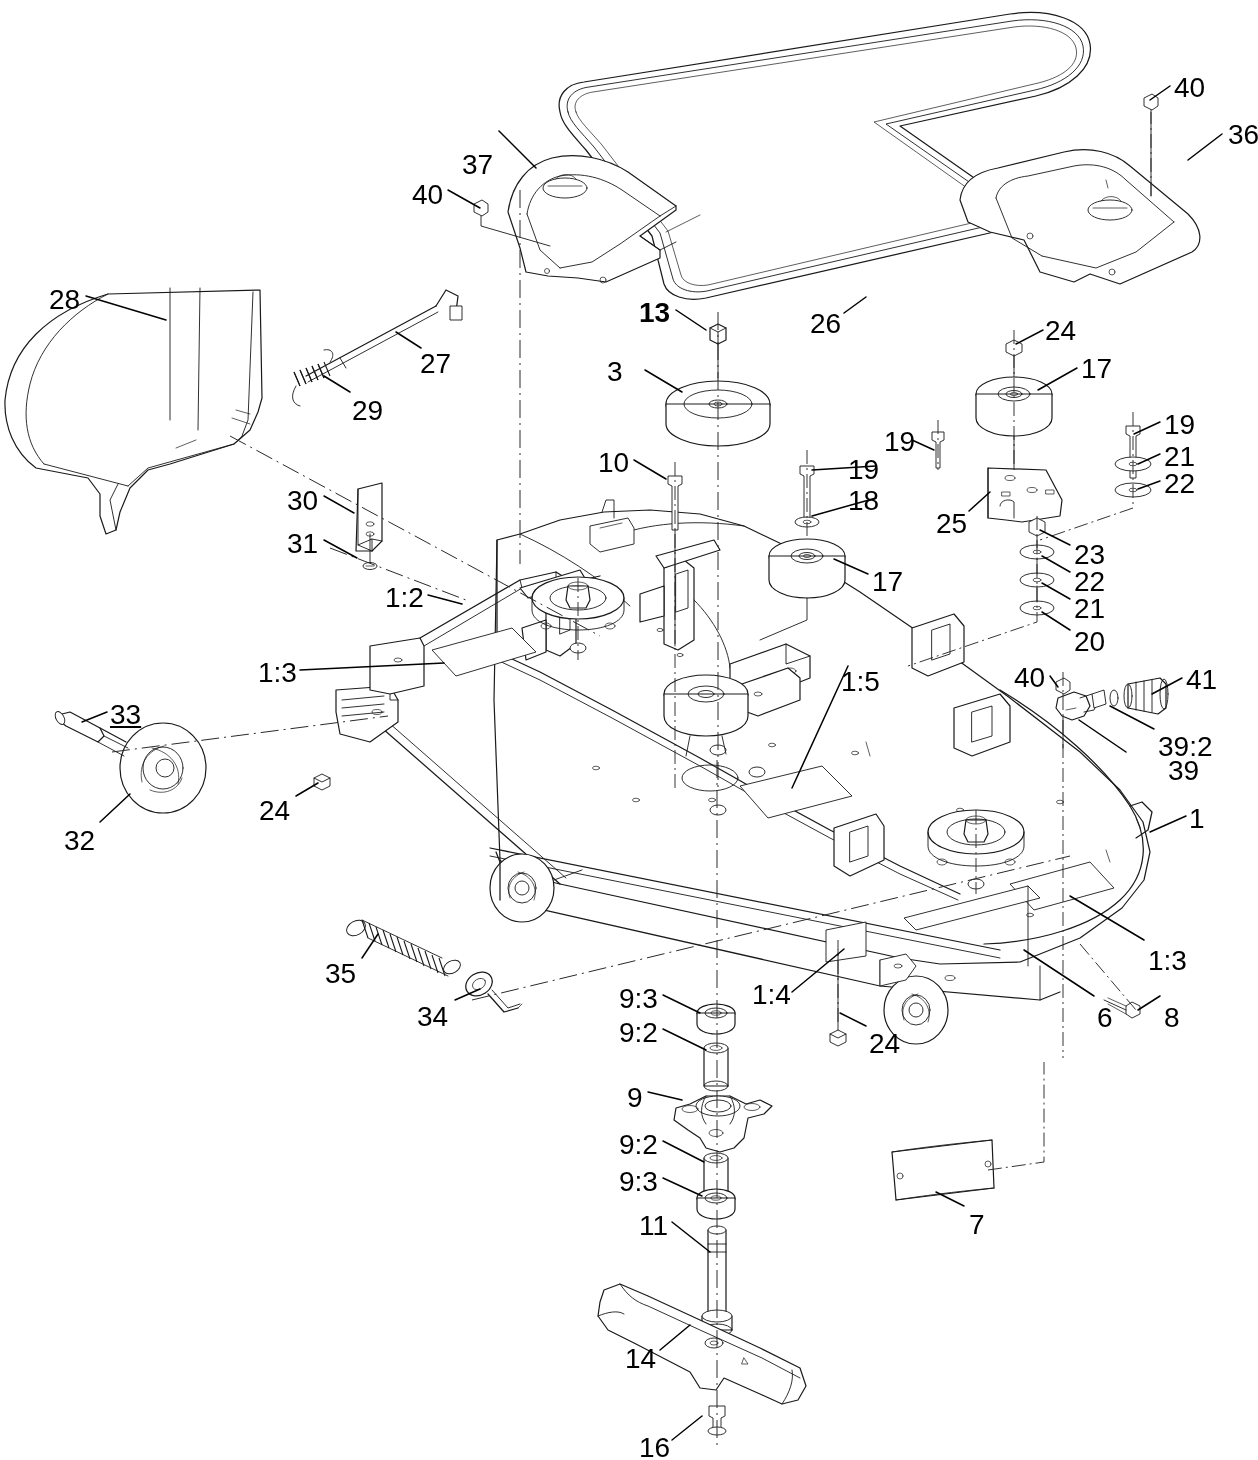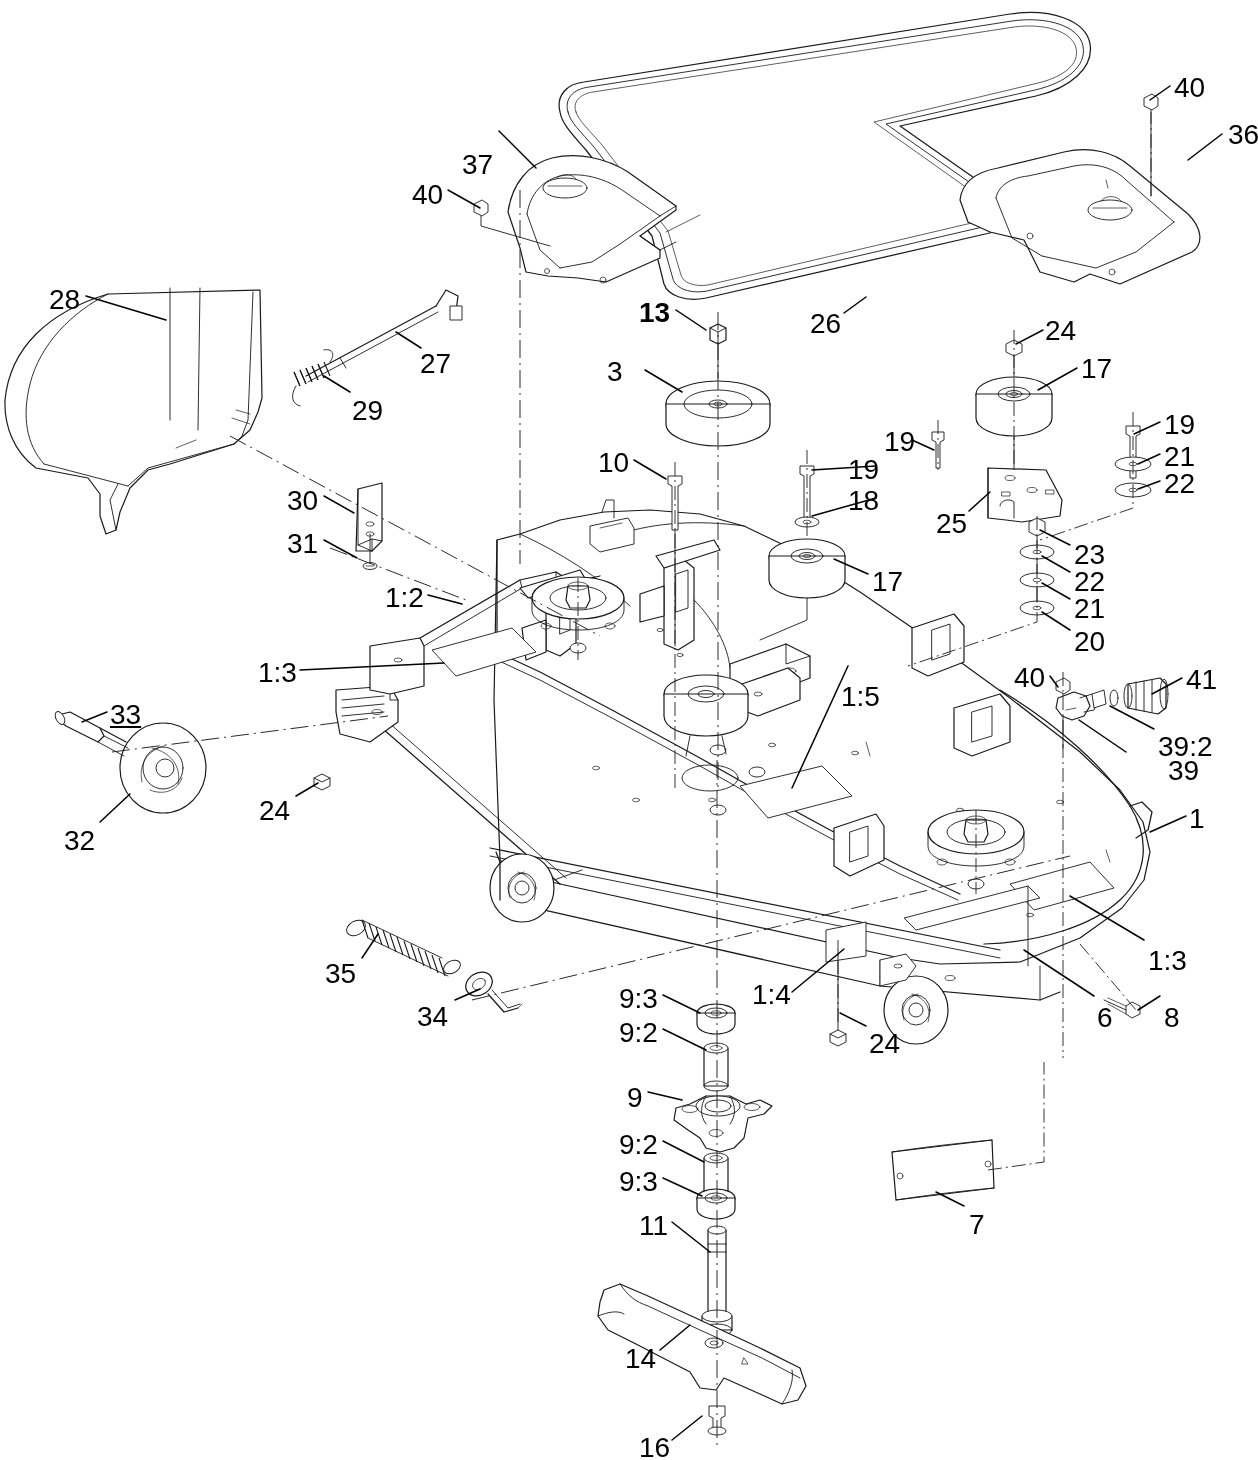--- a/index.html
+++ b/index.html
@@ -594,21 +594,21 @@
       <div class="lbl" style="left: 1074px; top: 595px;">21</div>
       <div class="lbl" style="left: 1074px; top: 628px;">20</div>
       <div class="lbl" style="left: 598px; top: 449px;">10</div>
       <div class="lbl" style="left: 848px; top: 456px;">19</div>
       <div class="lbl" style="left: 848px; top: 487px;">18</div>
       <div class="lbl" style="left: 872px; top: 568px;">17</div>
       <div class="lbl" style="left: 287px; top: 487px;">30</div>
       <div class="lbl" style="left: 287px; top: 530px;">31</div>
       <div class="lbl" style="left: 385px; top: 584px;">1:2</div>
       <div class="lbl" style="left: 258px; top: 659px;">1:3</div>
-      <div class="lbl" style="left: 841px; top: 683px; text-align: center;">1:5</div>
+      <div class="lbl" style="left: 841px; top: 668px; text-align: center;">1:5</div>
       <div class="lbl" style="left: 1014px; top: 664px;">40</div>
       <div class="lbl" style="left: 1186px; top: 666px;">41</div>
       <div class="lbl" style="left: 1158px; top: 733px;">39:2</div>
       <div class="lbl" style="left: 1168px; top: 757px;">39</div>
       <div class="lbl" style="left: 110px; top: 701px; text-decoration: underline;">33</div>
       <div class="lbl" style="left: 259px; top: 797px;">24</div>
       <div class="lbl" style="left: 64px; top: 827px;">32</div>
       <div class="lbl" style="left: 1189px; top: 805px;">1</div>
       <div class="lbl" style="left: 1148px; top: 947px;">1:3</div>
       <div class="lbl" style="left: 1097px; top: 1004px;">6</div>

